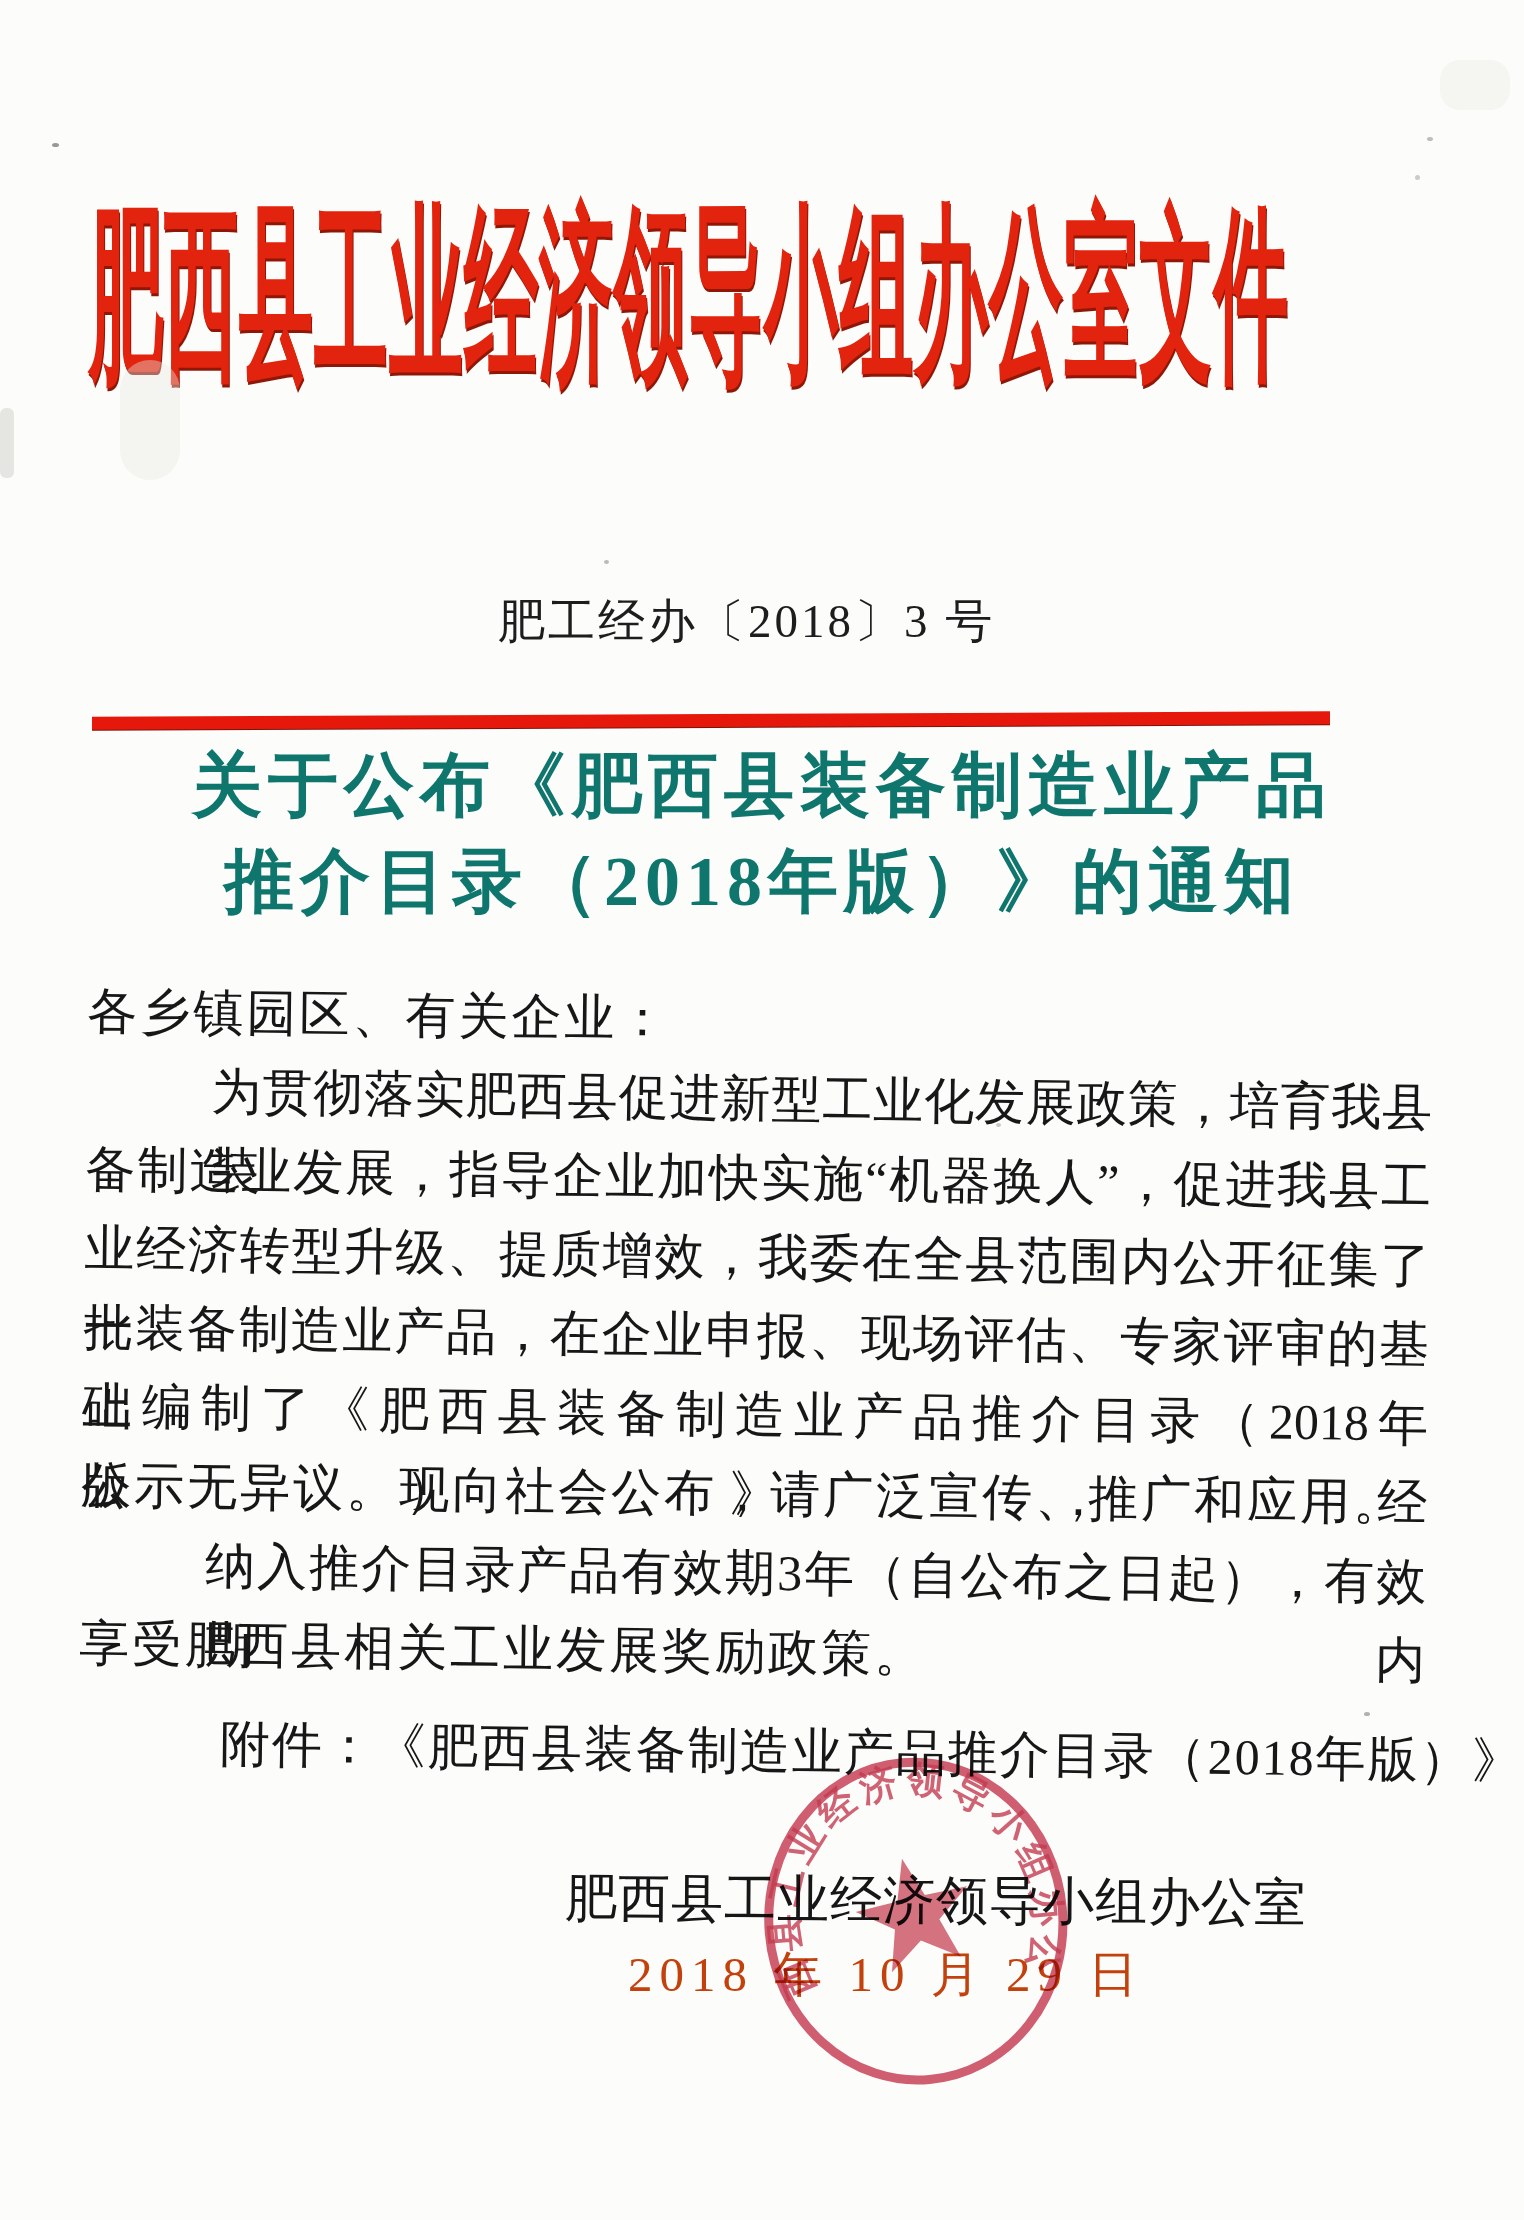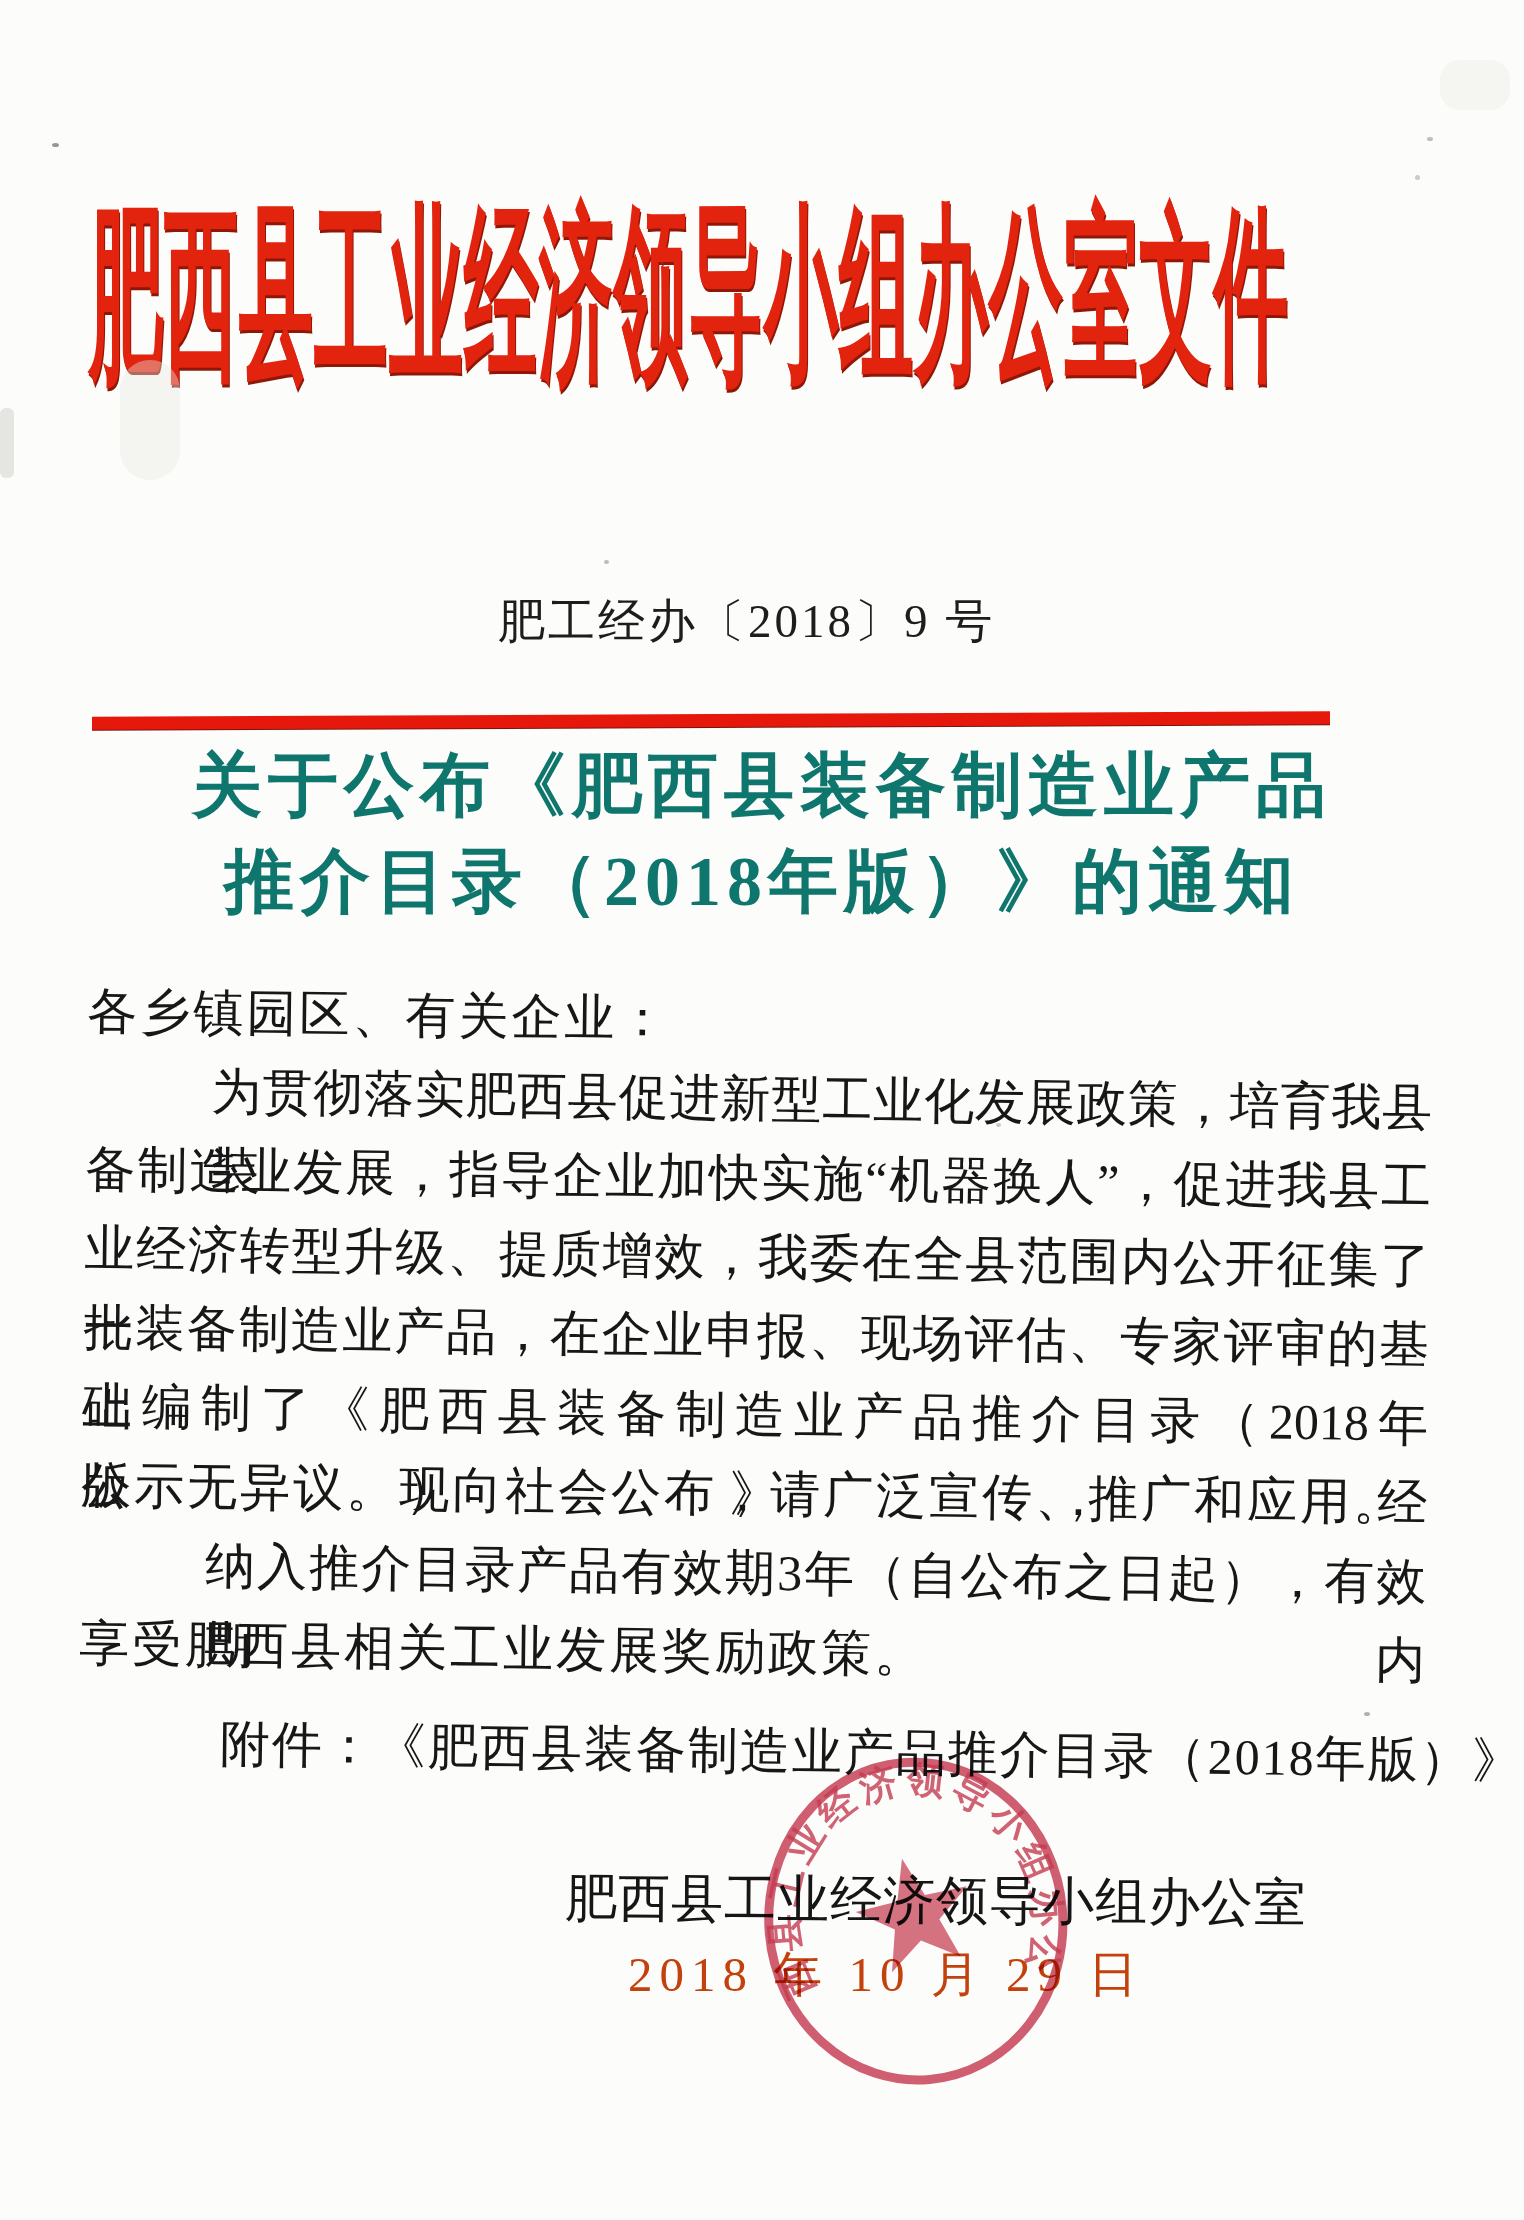--- a/index.html
+++ b/index.html
@@ -77,21 +77,21 @@
 </style>
 </head>
 <body>
 
 <div class="page">
 
   <div class="letterhead">
     <span>肥西县工业经济领导小组办公室文件</span>
   </div>
 
-  <div class="docnum">肥工经办〔2018〕9 号</div>
+  <div class="docnum">肥工经办〔2018〕3 号</div>
 
   <div class="redrule"></div>
 
   <div class="title">
     <div>关于公布《肥西县装备制造业产品</div>
     <div>推介目录（2018年版）》的通知</div>
   </div>
 
   <div class="body-block">
     <div class="bline">各乡镇园区、有关企业：</div>

